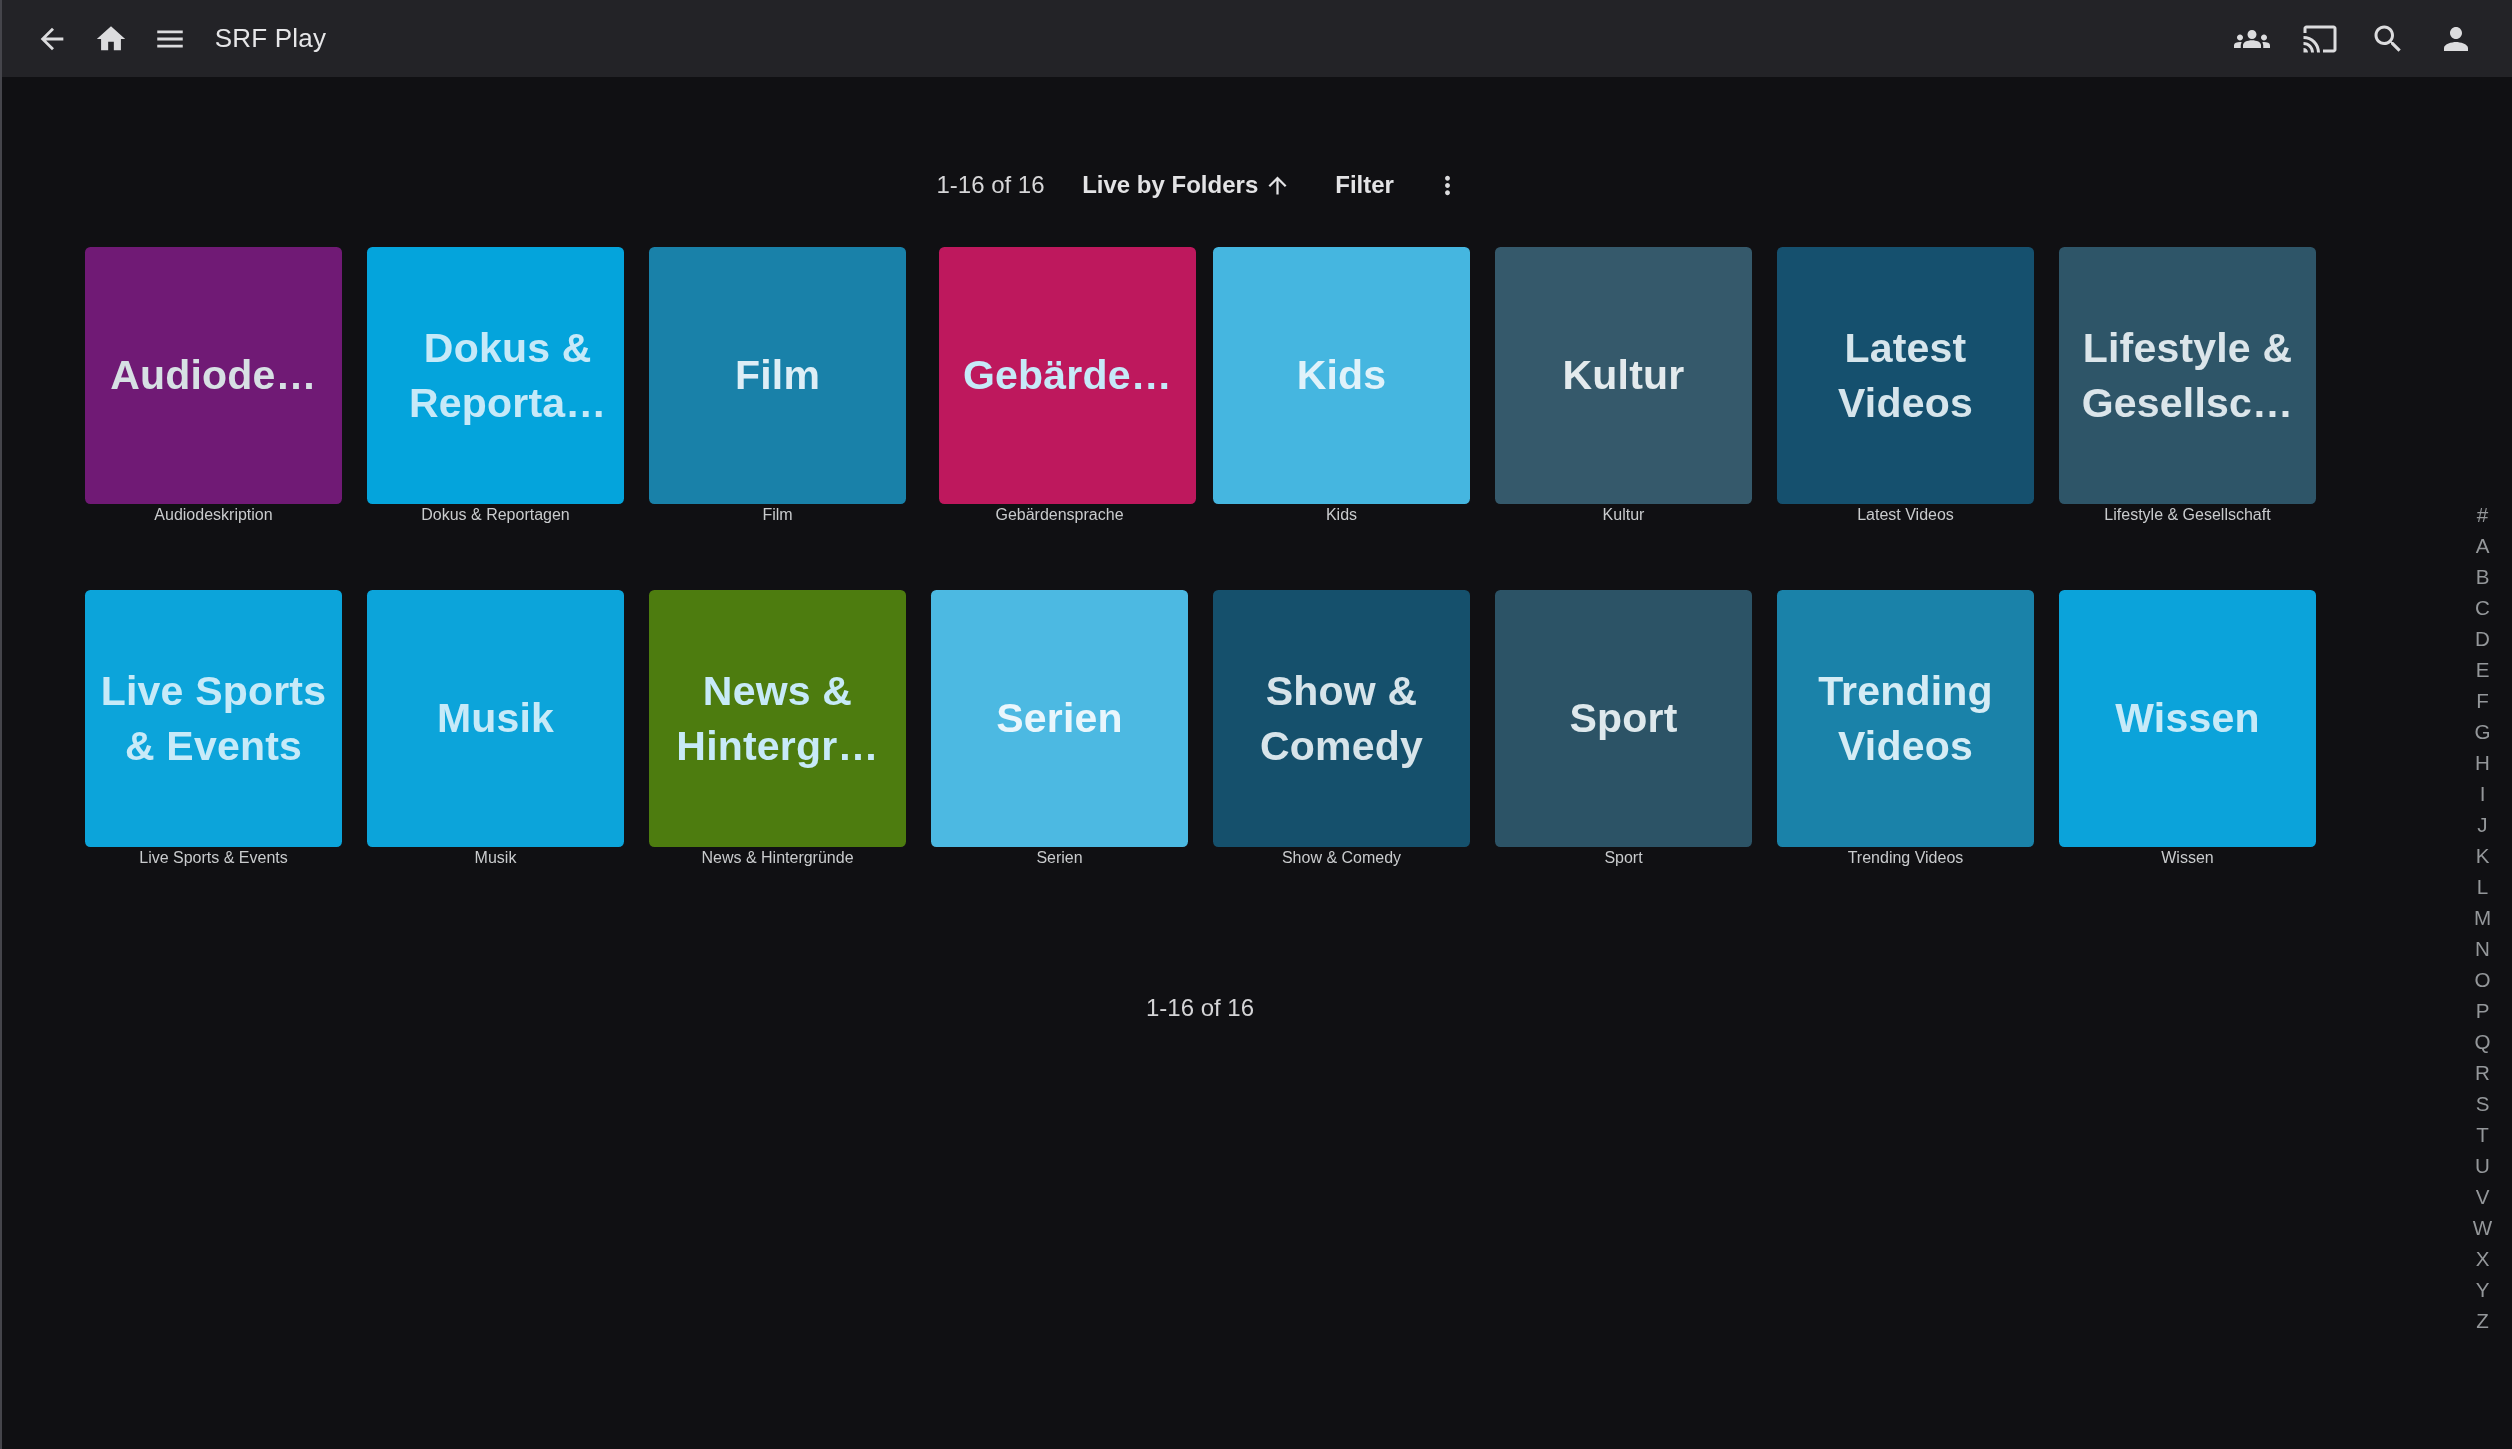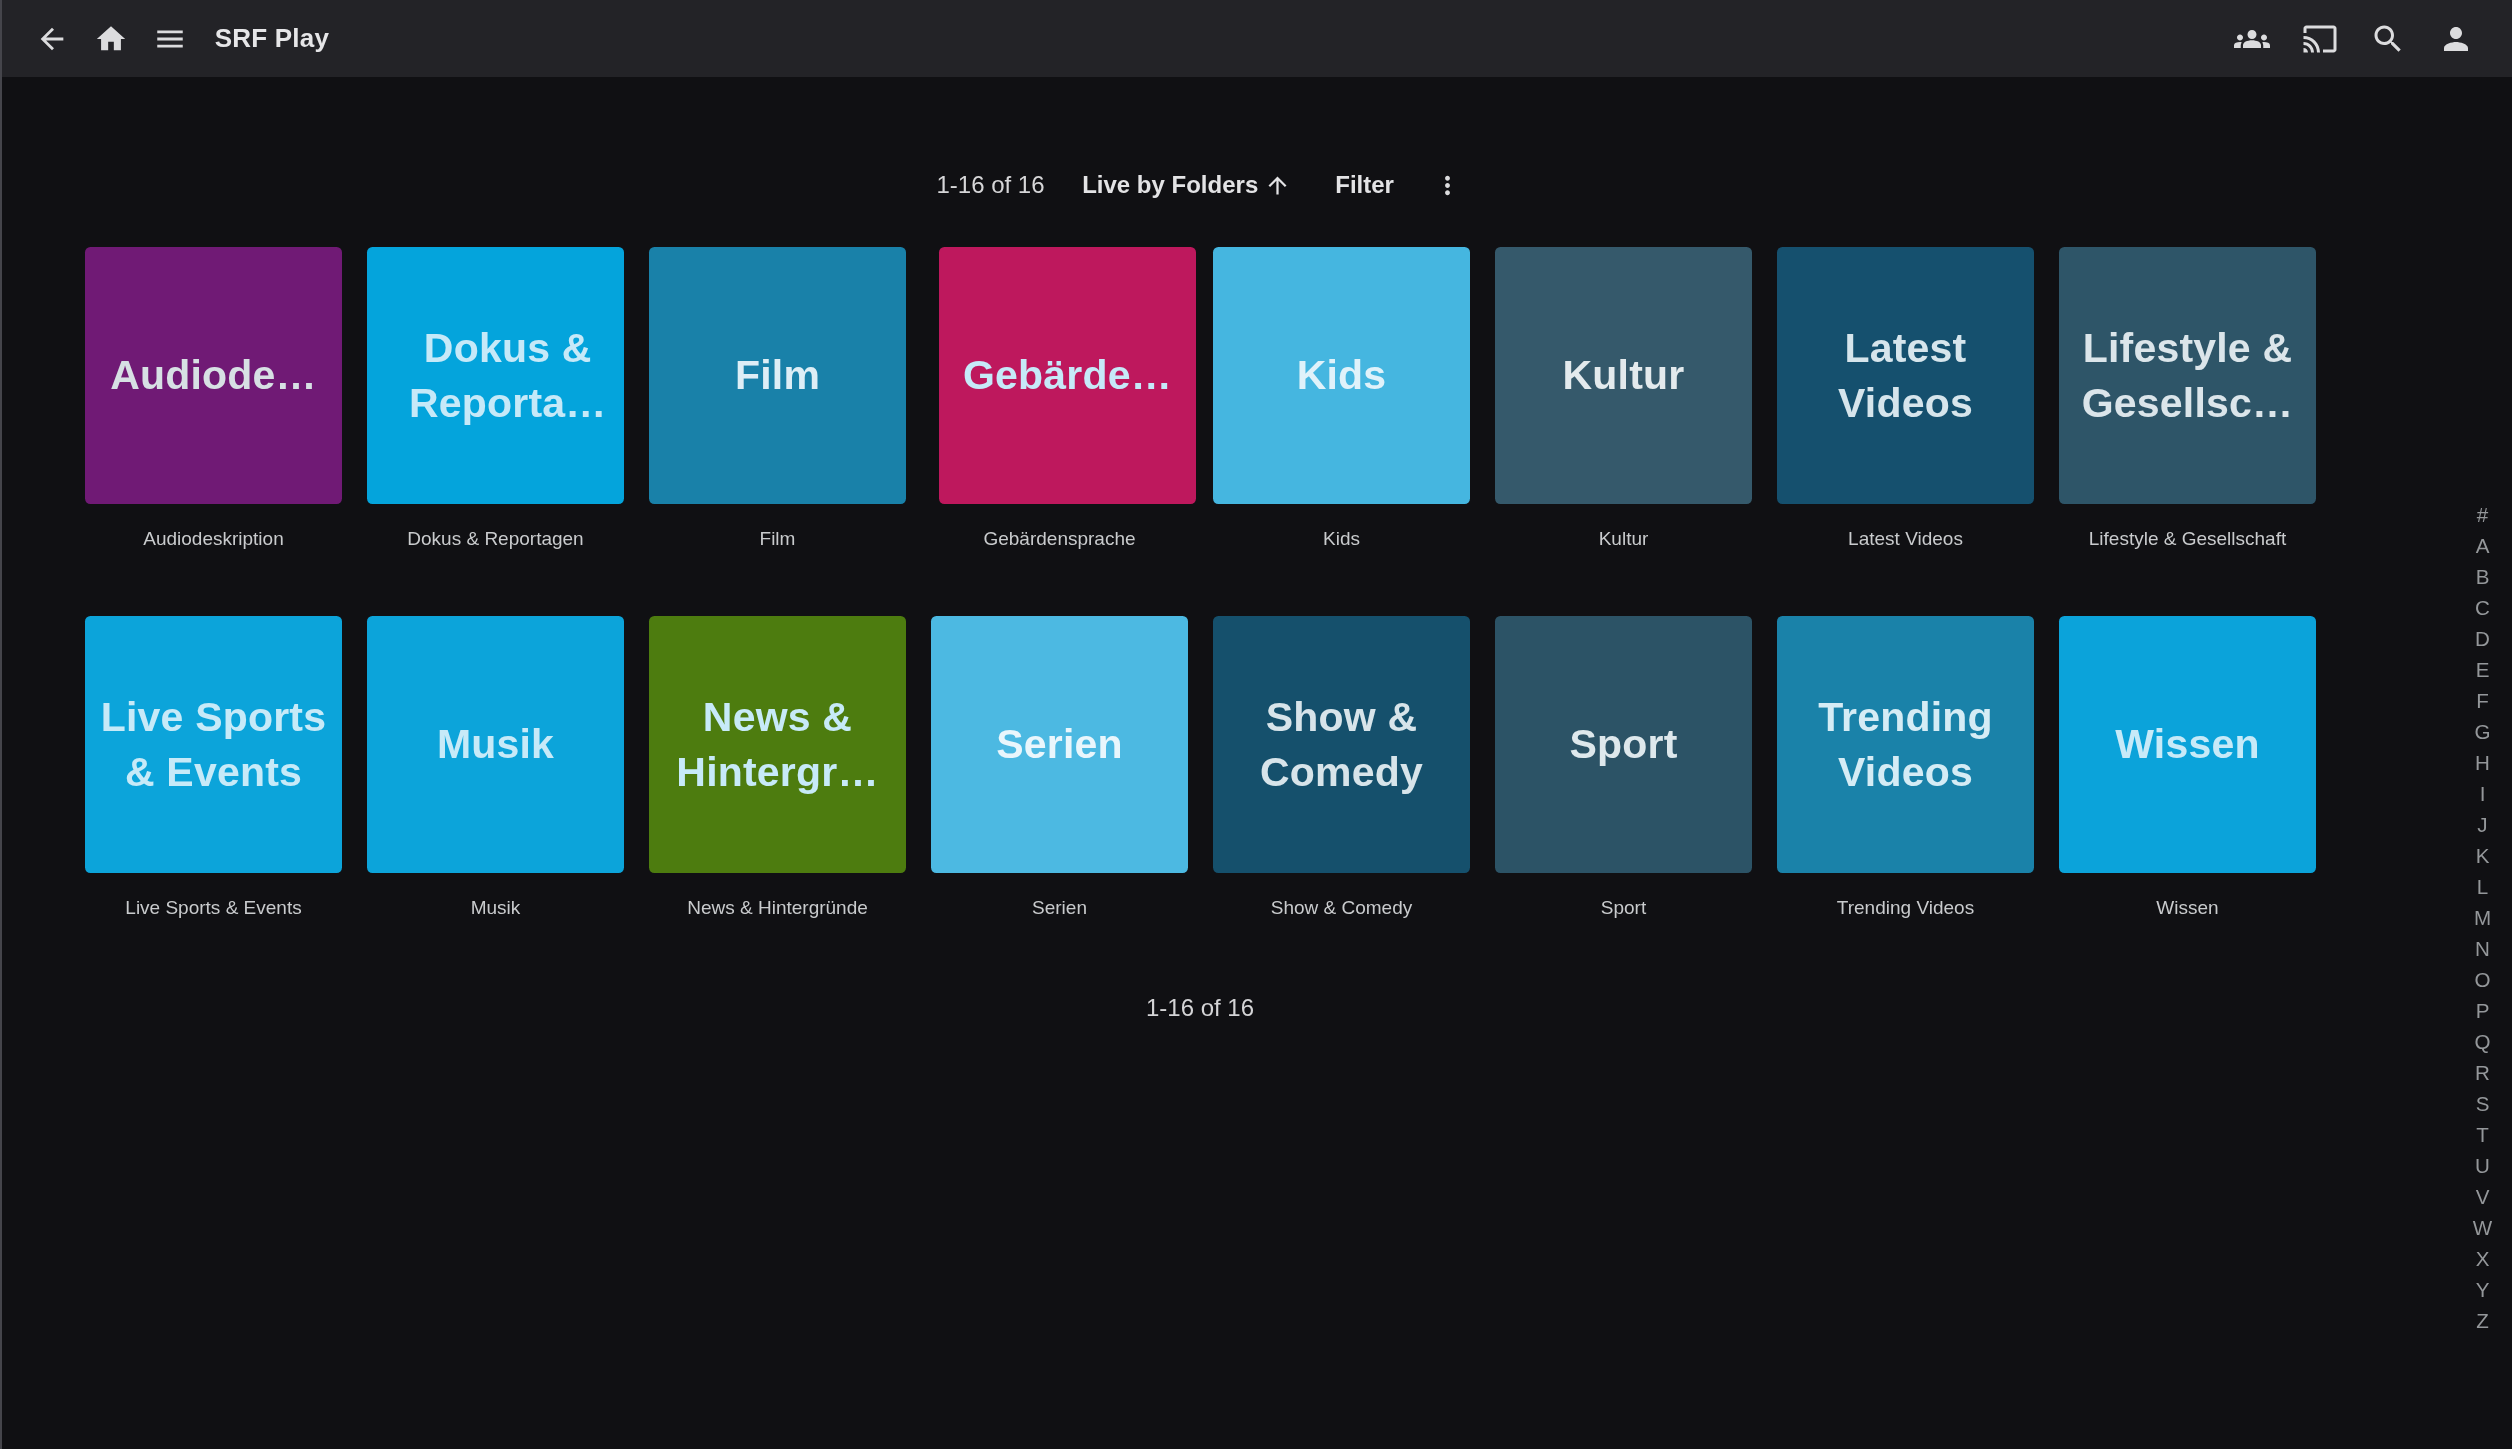--- a/index.html
+++ b/index.html
@@ -21,21 +21,21 @@
     background:var(--header-bg);display:flex;align-items:center;
     padding:0 27px 0 27px;z-index:5;
   }
   .icon-btn{
     width:50px;height:50px;display:flex;align-items:center;justify-content:center;
     background:transparent;border:none;color:var(--icon-fg);cursor:pointer;flex:0 0 auto;
   }
   .icon-btn svg{width:34px;height:34px;fill:currentColor;}
   .topbar .icon-btn{margin-right:9px;}
   .app-title{
-    color:var(--title-fg);font-size:26px;font-weight:700;margin-left:10.8px;letter-spacing:0.2px;text-align:center;
+    color:var(--title-fg);font-size:26px;font-weight:400;margin-left:10.8px;letter-spacing:0.2px;text-align:center;
   }
   .topbar-spacer{flex:1;}
   .topbar-right{display:flex;align-items:center;gap:18px;padding-right:3.6px;}
   .topbar-right .icon-btn{margin-right:0;}
   .topbar-right .icon-btn svg{width:36px;height:36px;}
 
   
   .toolbar{
     position:absolute;left:85px;top:160px;width:2230px;height:50px;
     display:flex;align-items:center;justify-content:center;gap:12.6px;color:var(--toolbar-fg);
@@ -58,21 +58,21 @@
   .tile{
     width:257px;height:257px;border-radius:5.4px;cursor:pointer;
     display:flex;align-items:center;justify-content:center;text-align:center;
     padding:0 12.6px;
   }
   .tile-heading{
     font-size:41px;font-weight:700;line-height:1.32;letter-spacing:0.2px;
     word-break:normal;
   }
   .tile-label{
-    margin-top:24px;font-size:19px;font-weight:400;color:var(--label-fg);
+    margin-top:2px;font-size:16px;font-weight:400;color:var(--label-fg);
     white-space:nowrap;cursor:pointer;
   }
 
   
   .alphabet{
     position:absolute;right:16px;top:499px;width:27px;
     display:flex;flex-direction:column;align-items:center;
   }
   .alphabet .letter{
     color:var(--alphabet-fg);font-size:20.6px;line-height:31px;width:27px;

